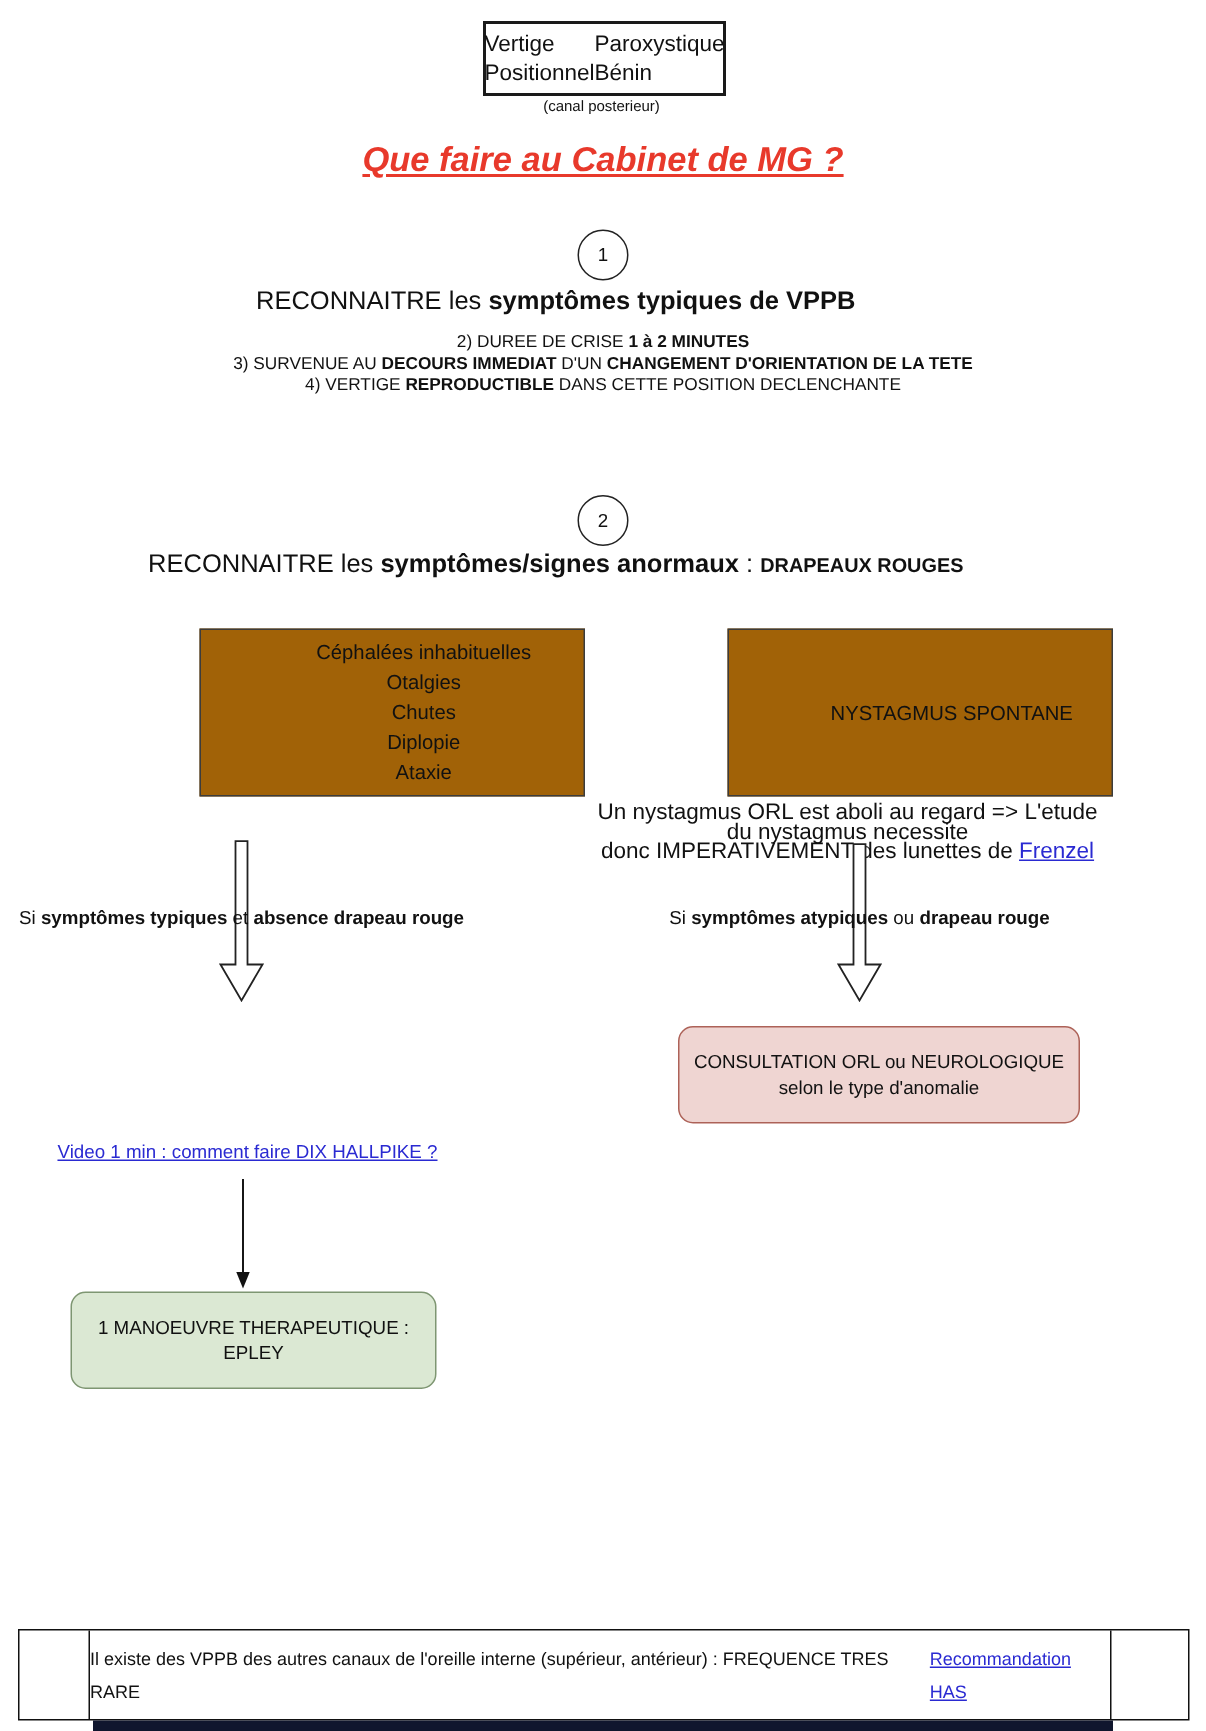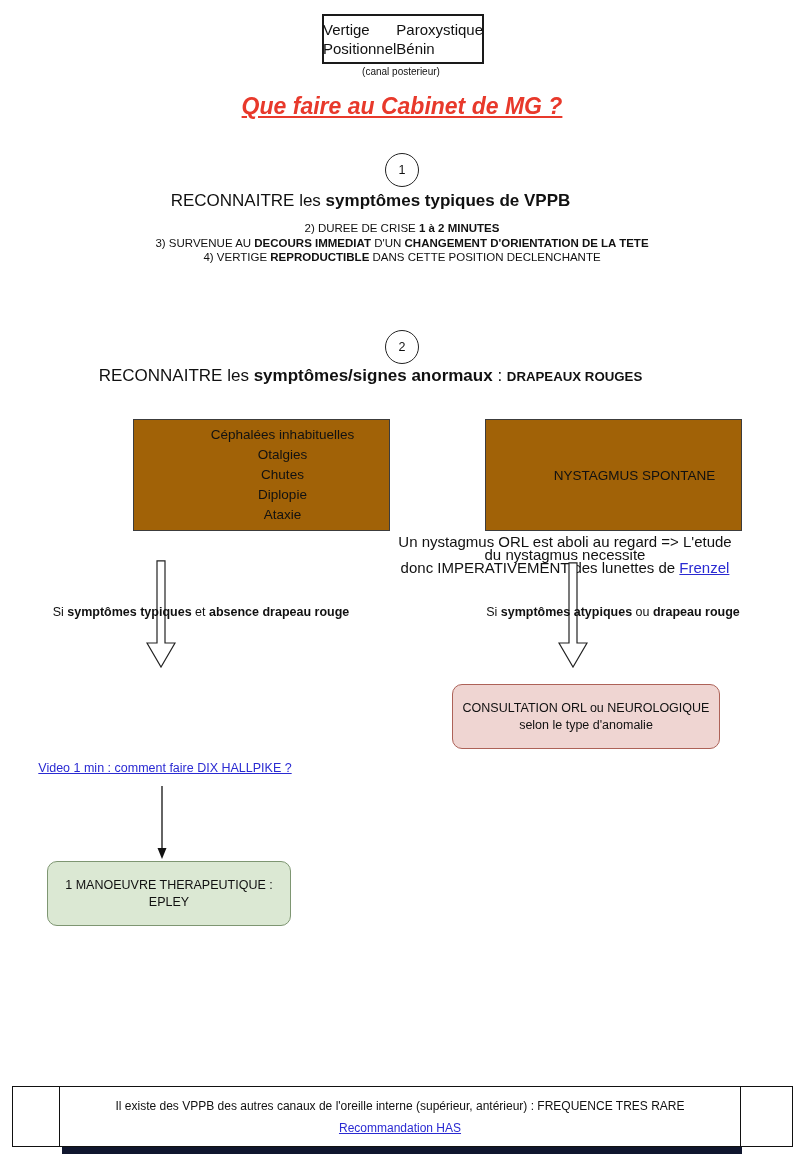--- a/index.html
+++ b/index.html
@@ -43,21 +43,21 @@
 
   #symptom-list{left:0;top:221px;width:804px;font-size:11.5px;line-height:14.6px;}
 
   .plain-box{border:1px solid #3c3c3c;display:flex;flex-direction:column;
     align-items:center;justify-content:center;background:#a16207;padding-left:42px;}
   #red-flags-box{left:133px;top:419px;width:213px;height:110px;font-size:13.5px;line-height:20px;}
   #nystagmus-box{left:457px;top:419px;width:213px;height:110px;font-size:13.5px;margin-left:28px;}
 
   #nystagmus-note{left:390px;top:535px;width:350px;font-size:15px;line-height:13px;}
 
-  .cond-text{top:605px;width:320px;font-size:12.5px;z-index:3;margin-left:40px;}
+  .cond-text{top:605px;width:320px;font-size:12.5px;z-index:3;}
   #cond-left{left:1px;}
   #cond-right{left:413px;}
   .hollow-arrow{z-index:1;}
   #down-arrow-left{left:146px;top:560px;}
   #down-arrow-right{left:558px;top:562px;}
 
   .round-box{border-radius:10px;display:flex;flex-direction:column;align-items:center;
     justify-content:center;font-size:12.5px;line-height:17px;}
   #dix-box{left:47px;top:686px;width:242px;height:63px;background:var(--green-fill);
     border:1.5px solid var(--green-border);}
@@ -68,21 +68,21 @@
     border:1.5px solid var(--pink-border);}
 
   .video-link{width:280px;font-size:12.5px;}
   #video-link-1{left:25px;top:761px;}
   #video-link-2{left:25px;top:936px;}
   #flow-arrow{left:156px;top:786px;}
 
   #footer-table{left:12px;top:1086px;width:779px;height:59px;border:1.5px solid #111;display:flex;}
   #footer-cell-left{width:46px;border-right:1.5px solid #111;}
   #footer-cell-right{width:51px;border-left:1.5px solid #111;}
-  #footer-cell-center{flex:1;display:flex;flex-direction:column;align-items:center;
+  #footer-cell-center{flex:1;display:flex;flex-direction:row;align-items:center;
     justify-content:center;font-size:12px;line-height:22px;}
   #bottom-bar{left:62px;top:1147px;width:680px;height:7px;background:var(--bottom-bar);}
 </style>
 </head>
 <body>
 
 <div id="canvas">
 
   <div id="top-box" class="abs">
     <div>Vertige Positionnel</div>

